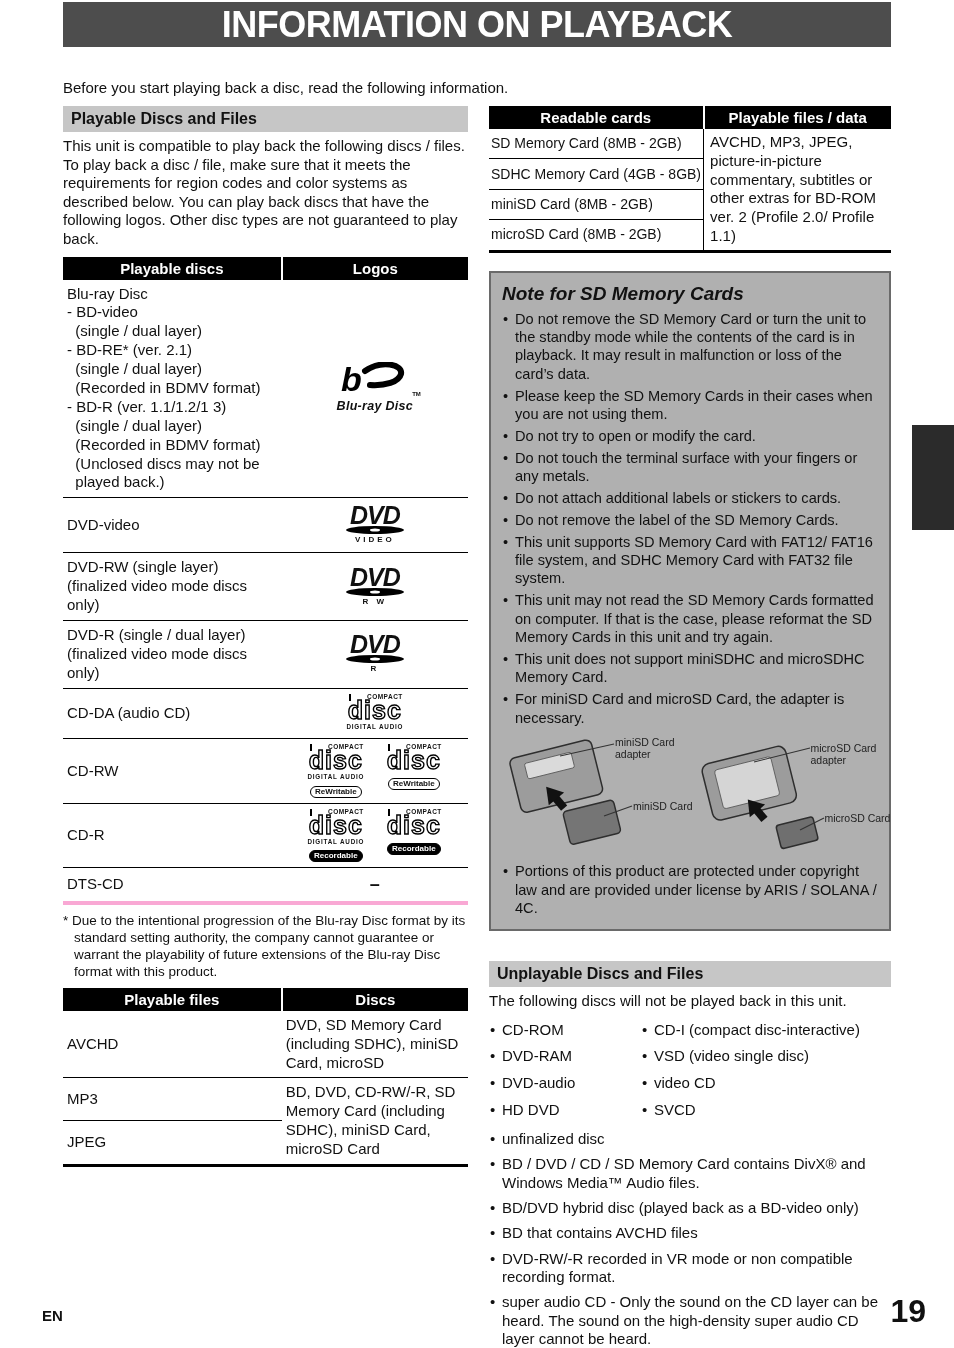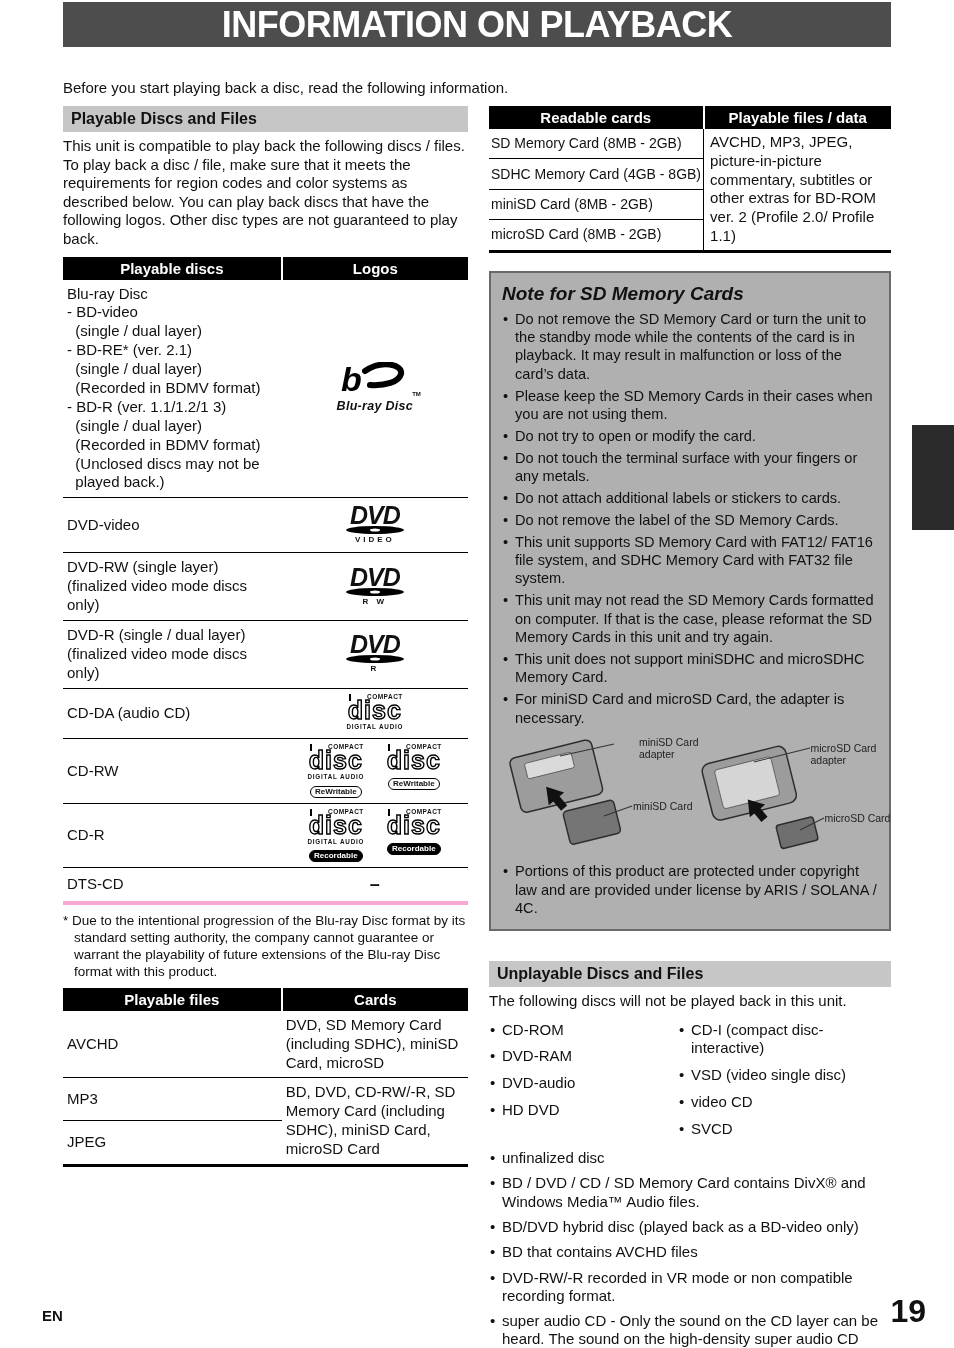--- a/index.html
+++ b/index.html
@@ -54,21 +54,21 @@
   .note-title{font-size:19px;font-weight:bold;font-style:italic;margin-bottom:5px;}
   ul{list-style:none;margin:0;padding:0;}
   li.bullet{position:relative;padding-left:13px;font-size:14.6px;line-height:1.26;margin-bottom:3.5px;}
   li.bullet::before{content:"\2022";position:absolute;left:1px;}
 
   .diagram{display:flex;height:128px;margin:2px 0 4px 0;}
   .diagram-half{position:relative;width:50%;height:128px;}
   .dlabel{position:absolute;font-size:10.5px;line-height:1.15;color:#222;}
   .nowrap{white-space:nowrap;}
 
-  .two-col-list{display:flex;margin:10px 0 2px 0;gap:37px;}
+  .two-col-list{display:flex;margin:10px 0 2px 0;}
   .two-col-list ul:first-child{width:152px;flex:0 0 152px;}
   .two-col-list li.bullet{font-size:15px;margin-bottom:8px;}
   .rest-list li.bullet{font-size:15px;margin-bottom:7px;line-height:1.22;}
 
   
   .br-logo{display:inline-block;text-align:center;}
   .br-mark-row{position:relative;display:inline-block;}
   .br-tm{position:absolute;right:-10px;bottom:2px;font-size:6px;font-weight:bold;}
   .br-name{font-style:italic;font-weight:bold;font-size:12.5px;letter-spacing:0.3px;margin-top:-2px;}
 
@@ -252,21 +252,21 @@
       <p class="footnote">* Due to the intentional progression of the Blu-ray Disc format by its standard setting authority, the company cannot guarantee or warrant the playability of future extensions of the Blu-ray Disc format with this product.</p>
 
       <table class="files-table">
         <colgroup>
             <col class="c1">
             <col>
           </colgroup>
         <thead>
           <tr>
             <th>Playable files</th>
-            <th>Cards</th>
+            <th>Discs</th>
           </tr>
         </thead>
         <tbody>
           <tr>
             <td>AVCHD</td>
             <td>DVD, SD Memory Card (including SDHC), miniSD Card, microSD</td>
           </tr>
           <tr class="r2">
             <td>MP3</td>
             <td rowspan="2">BD, DVD, CD-RW/-R, SD Memory Card (including SDHC), miniSD Card, microSD Card</td>
@@ -332,21 +332,21 @@
               <g transform="rotate(-14 95 92)">
                 <rect x="64" y="74" width="52" height="34" rx="4" fill="#757575" stroke="#2e2e2e" stroke-width="1.5"></rect>
               </g>
               <g transform="rotate(-40 57 72)">
                 <rect x="53" y="66" width="8" height="14" fill="#111"></rect>
                 <polygon points="57,52 47,68 67,68" fill="#111"></polygon>
               </g>
               <line x1="58" y1="26" x2="112" y2="14" stroke="#333" stroke-width="1.2"></line>
               <line x1="102" y1="86" x2="130" y2="76" stroke="#333" stroke-width="1.2"></line>
             </svg>
-            <span class="dlabel" style="left:113px;top:6px;width:72px;margin-left:24px;">miniSD Card adapter</span>
+            <span class="dlabel" style="left:113px;top:6px;width:72px;">miniSD Card adapter</span>
             <span class="dlabel nowrap" style="left:131px;top:70px;">miniSD Card</span>
           </div>
           <div class="diagram-half">
             <svg width="190" height="128" viewBox="0 0 190 128">
               <g transform="rotate(-14 58 52)">
                 <rect x="14" y="24" width="86" height="58" rx="8" fill="#9c9c9c" stroke="#2e2e2e" stroke-width="1.5"></rect>
                 <rect x="26" y="32" width="58" height="40" rx="3" fill="#d5d5d5" stroke="#555" stroke-width="0.8"></rect>
               </g>
               <g transform="rotate(-14 108 102)">
                 <rect x="86" y="90" width="38" height="24" rx="3" fill="#6f6f6f" stroke="#2e2e2e" stroke-width="1.5"></rect>

